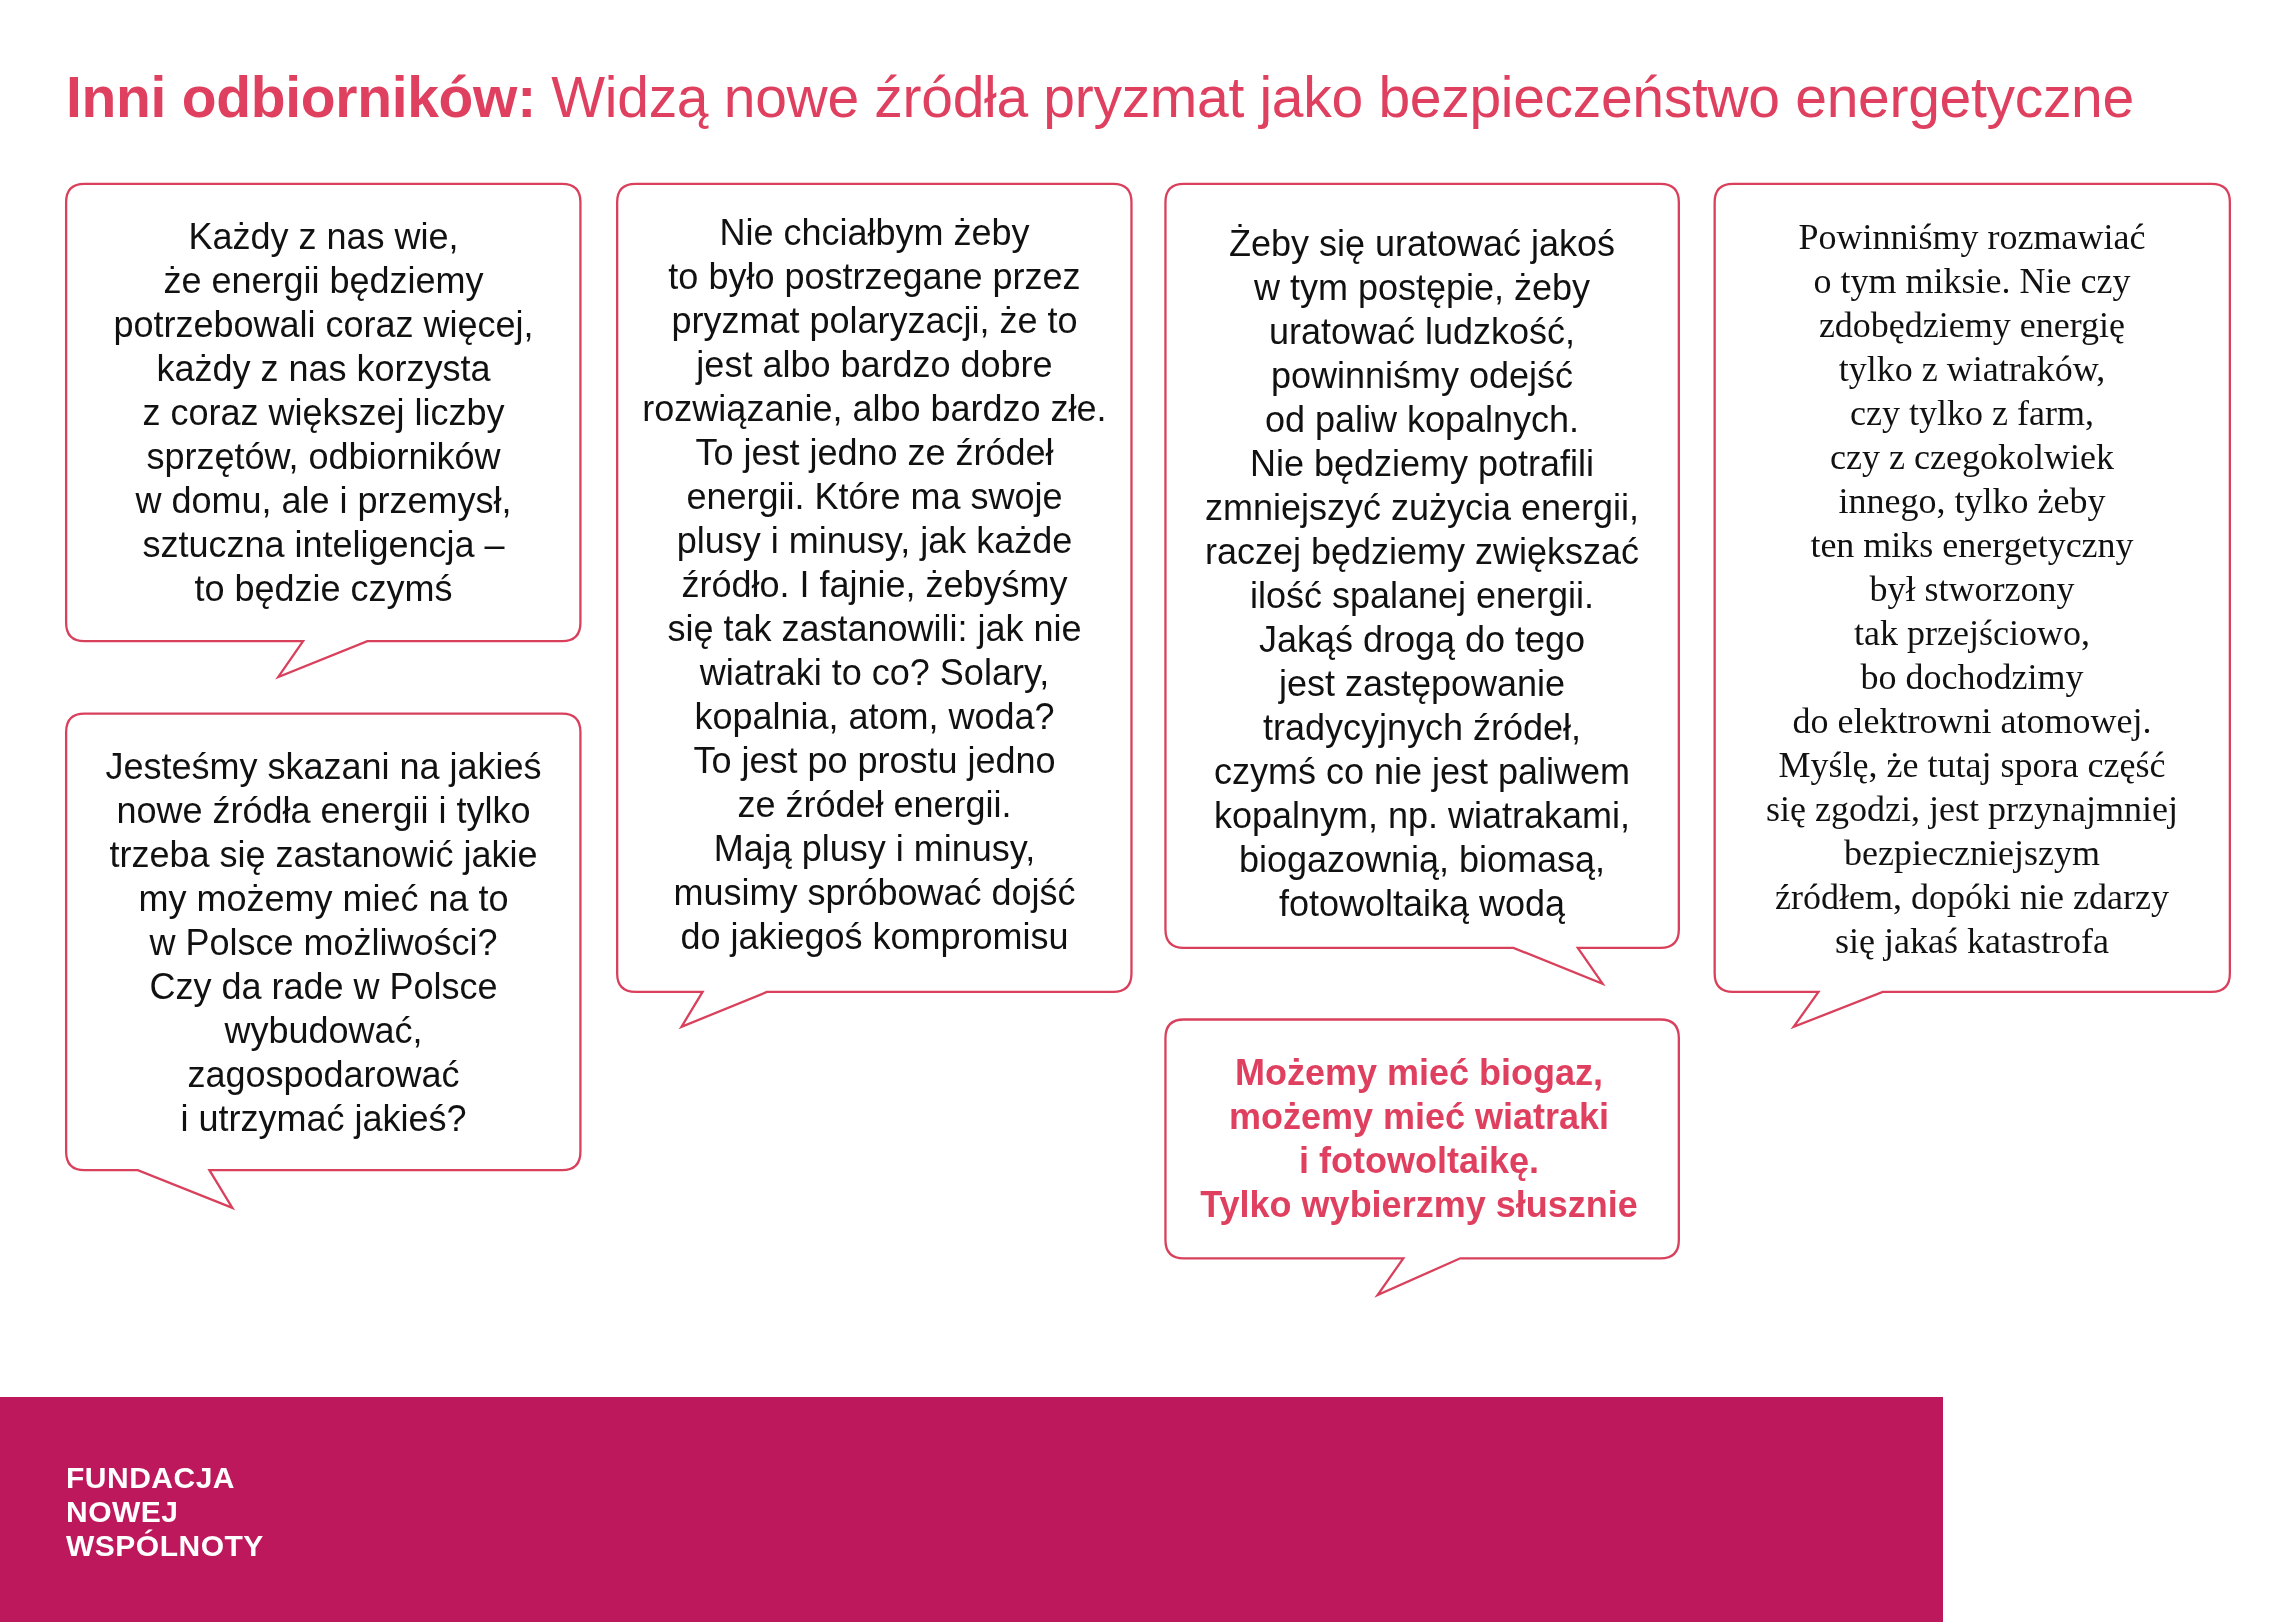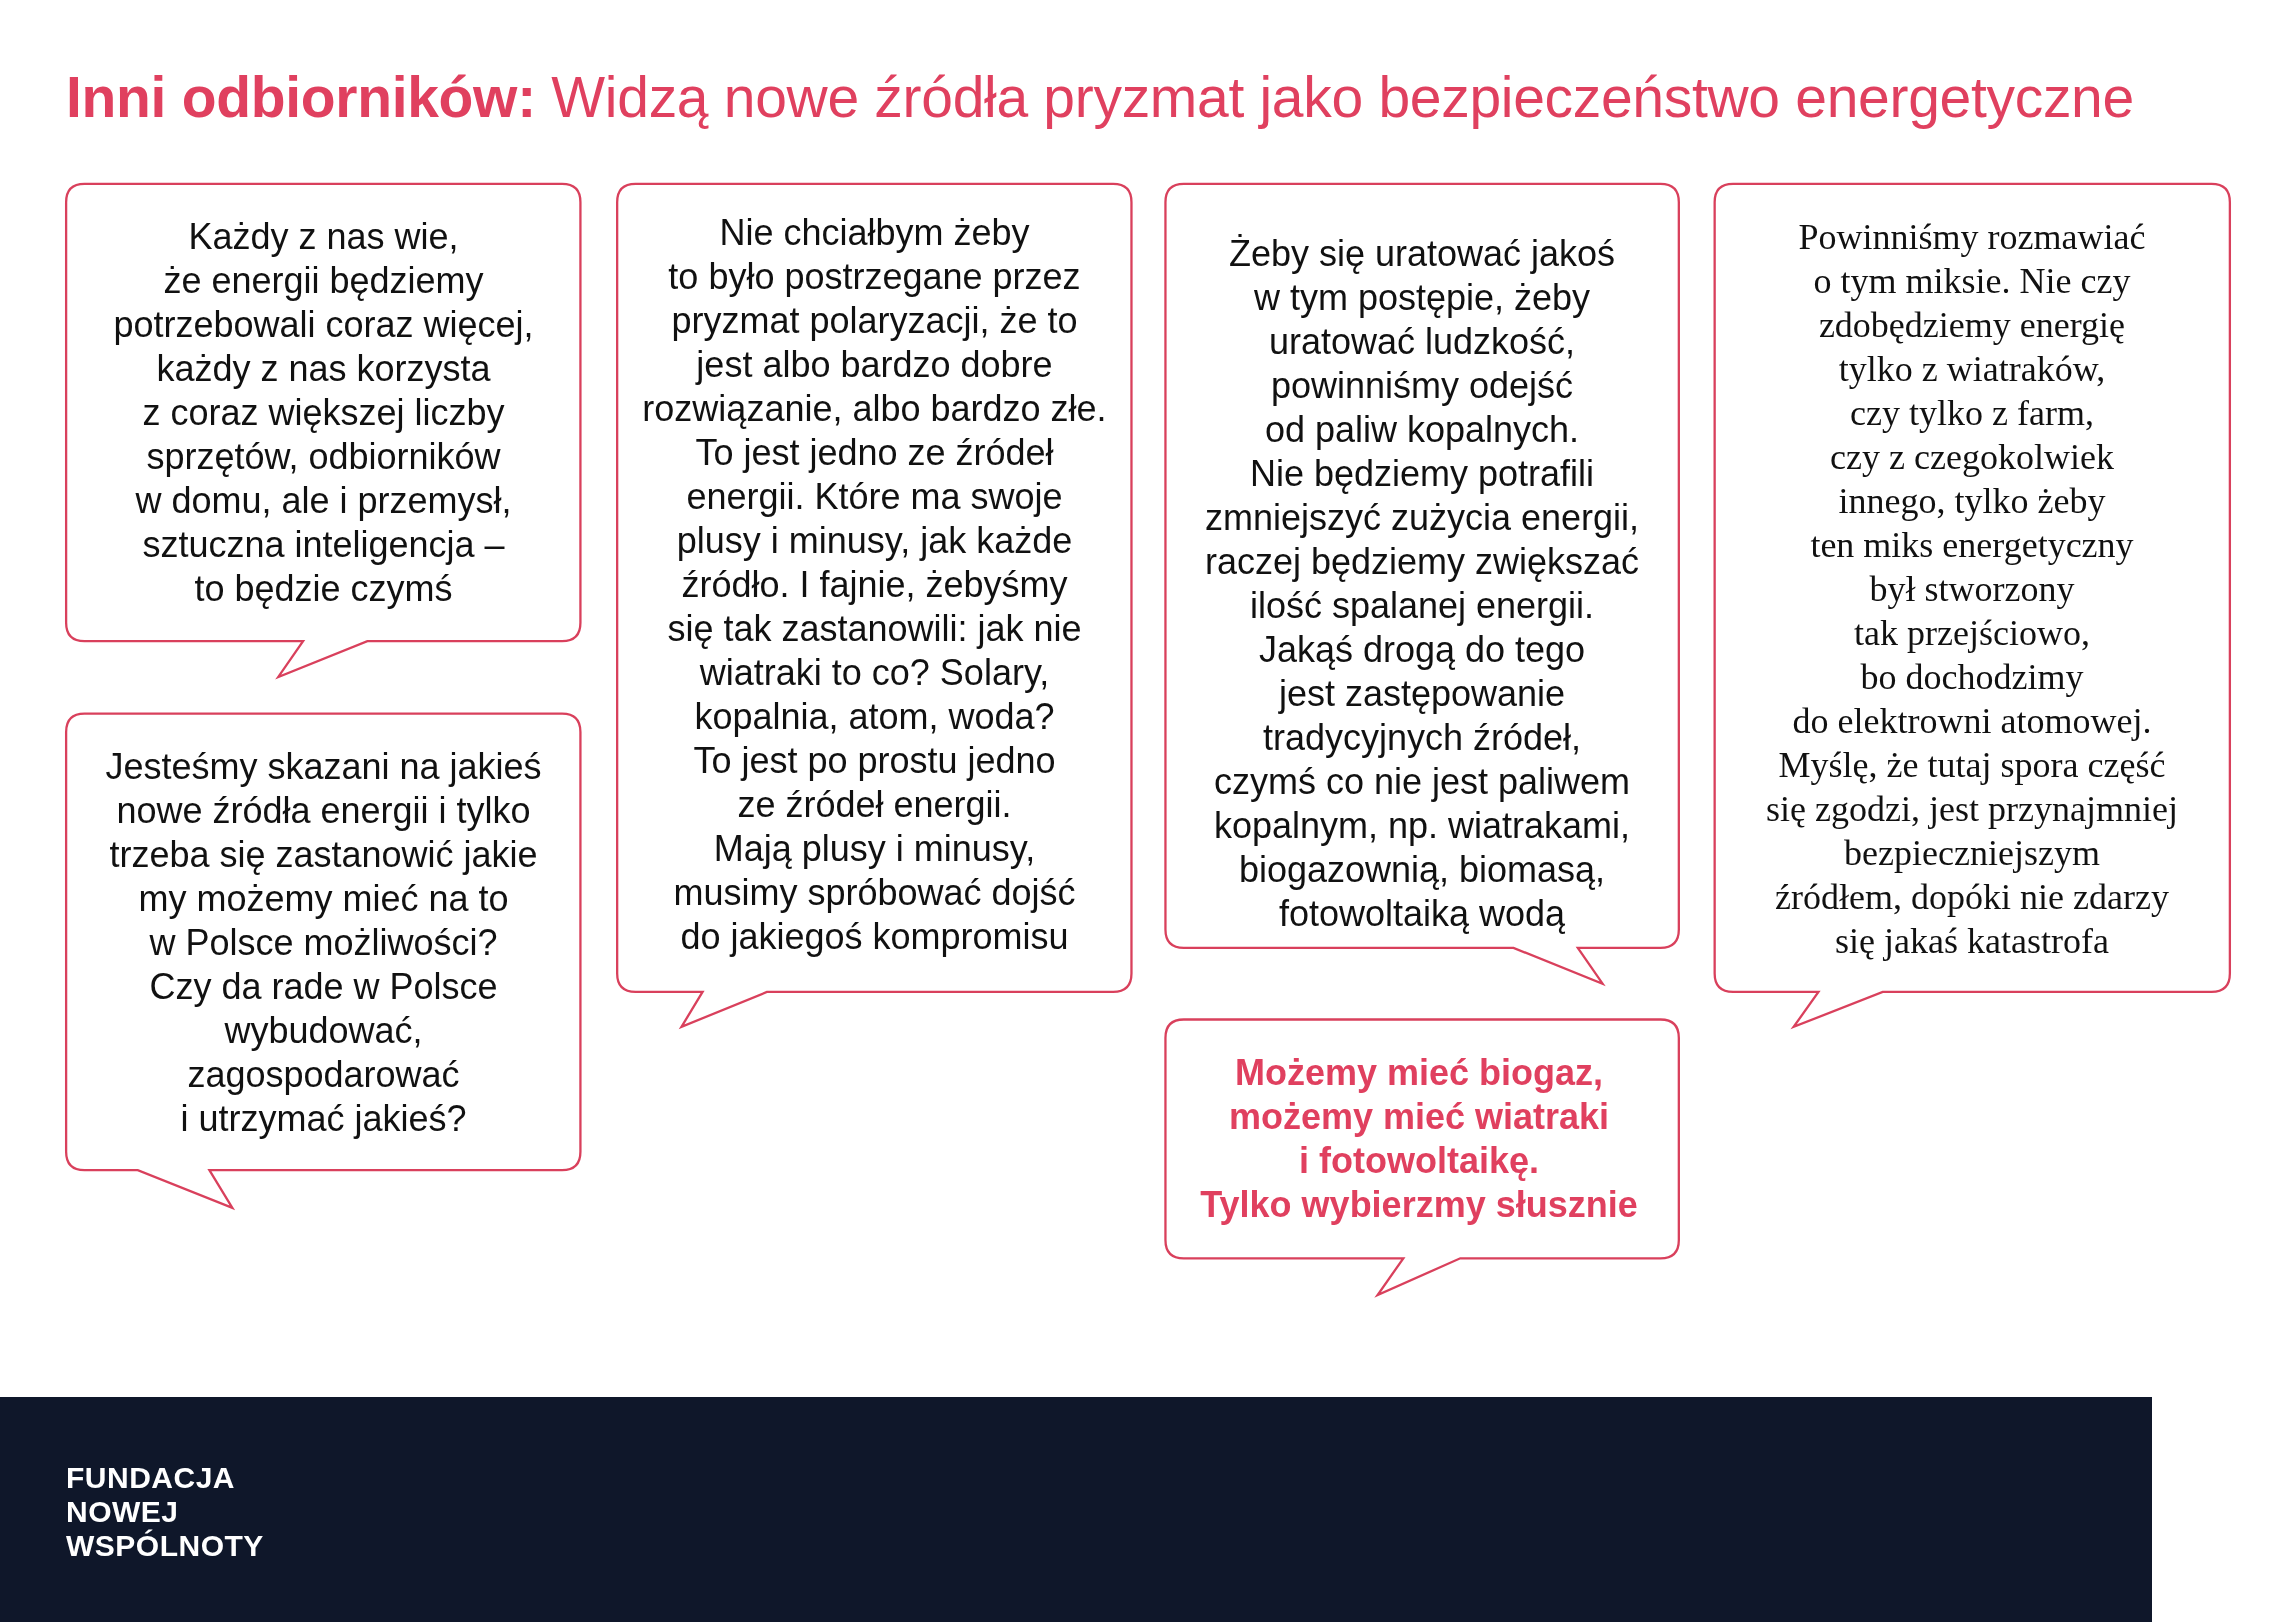--- a/index.html
+++ b/index.html
@@ -14,22 +14,22 @@
   }
   .title .lead { font-weight:bold; }
   svg.bubbles { position:absolute; left:0; top:0; }
   .bubble-text {
     position:absolute; display:flex; align-items:flex-start; justify-content:center;
     text-align:center; color:#111111; font-size:36px; line-height:44px;
     white-space:pre-line;
   }
   .bubble-text.accent { color:#e0405f; font-weight:bold; font-size:36px; line-height:44px; }
   .footer {
-    position:absolute; left:0; top:1397px; width:2152px; height:226px;
-    background:#0f172a;
+    position:absolute; left:0; top:1397px; width:1943px; height:226px;
+    background:#be185d;
   }
   .logo {
     position:absolute; left:66px; top:64px; color:#ffffff; font-weight:bold;
     font-size:30px; line-height:34px; letter-spacing:0.5px;
   }
   .logo span { display:block; }
 </style>
 </head>
 <body>
 
@@ -80,21 +80,21 @@
 plusy i minusy, jak każde
 źródło. I fajnie, żebyśmy
 się tak zastanowili: jak nie
 wiatraki to co? Solary,
 kopalnia, atom, woda?
 To jest po prostu jedno
 ze źródeł energii.
 Mają plusy i minusy,
 musimy spróbować dojść
 do jakiegoś kompromisu</div>
-<div class="bubble-text" style="left:1169px; top:232px; width:506px;">Żeby się uratować jakoś
+<div class="bubble-text" style="left:1169px; top:222px; width:506px;">Żeby się uratować jakoś
 w tym postępie, żeby
 uratować ludzkość,
 powinniśmy odejść
 od paliw kopalnych.
 Nie będziemy potrafili
 zmniejszyć zużycia energii,
 raczej będziemy zwiększać
 ilość spalanej energii.
 Jakąś drogą do tego
 jest zastępowanie

